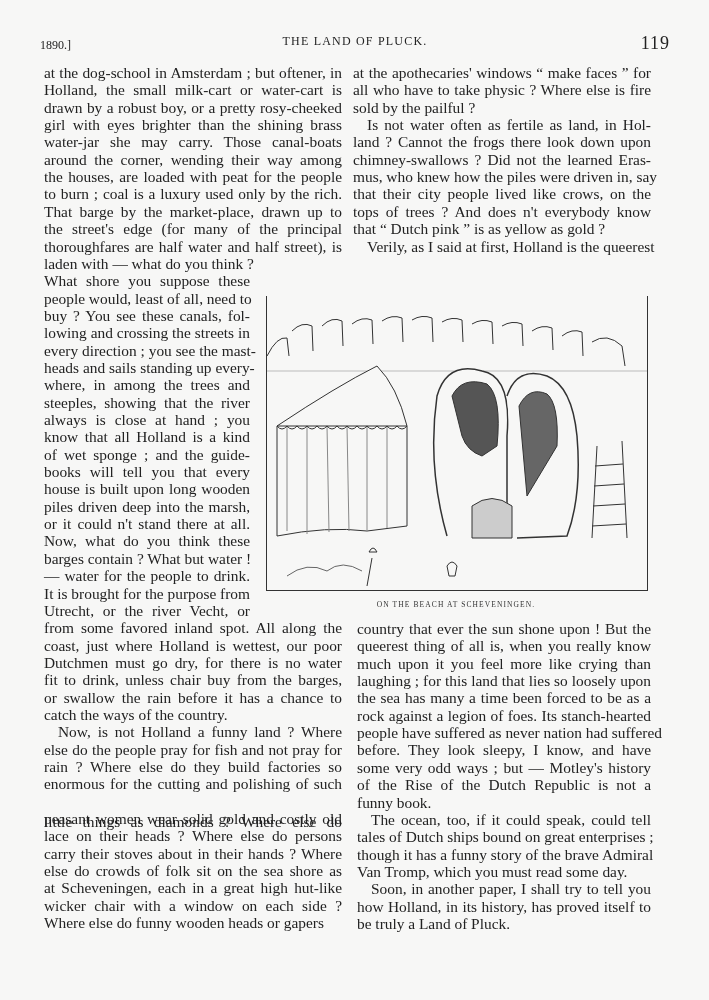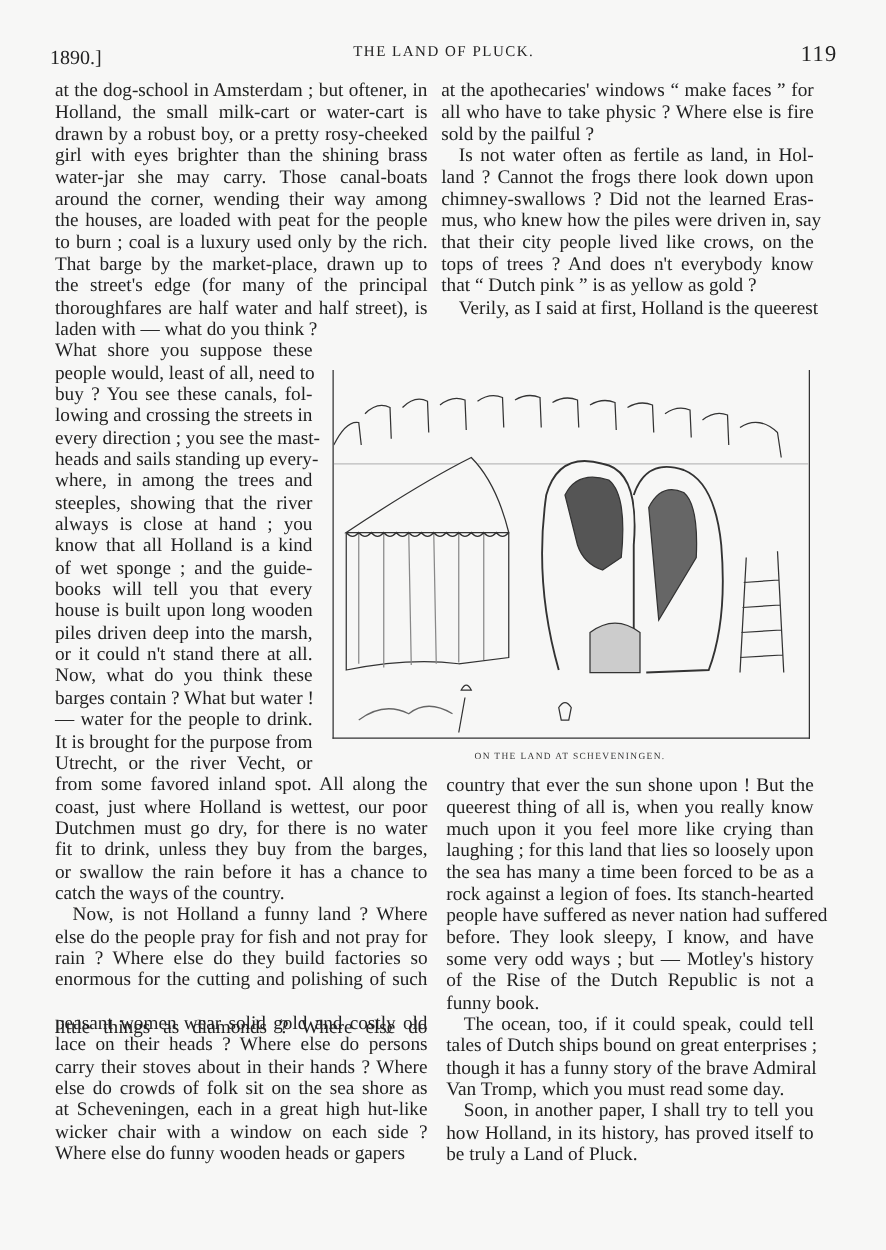--- a/index.html
+++ b/index.html
@@ -2,21 +2,21 @@
 <html><head>
 <meta charset="utf-8">
 <style>
   html, body { margin: 0; padding: 0; }
   body {
     width: 709px; height: 1000px; position: relative; overflow: hidden;
     background: #f7f7f6; color: #222;
     font-family: "Liberation Serif", "DejaVu Serif", serif;
   }
   .running-head { position: absolute; top: 34px; left: 40px; width: 630px; height: 20px; }
-  .rh-left { position: absolute; left: 0; top: 4px; font-size: 16px; font-family: Liberation Serif, serif; }
+  .rh-left { position: absolute; left: 0; top: 4px; font-size: 12px; font-family: Liberation Serif, serif; }
   .rh-center { position: absolute; left: 0; right: 0; text-align: center; font-size: 12px; letter-spacing: 1.2px; top: 0; }
   .rh-right { position: absolute; right: 0; top: -1px; font-size: 18px; letter-spacing: 1px; }
   .line {
     position: absolute; font-size: 15.4px; line-height: 17px; height: 17px;
     white-space: nowrap; text-align: justify; text-align-last: justify;
   }
   .line.last { text-align-last: left; }
   .figure {
     position: absolute; left: 266px; top: 296px; width: 380px; height: 294px;
     border-bottom: 1.5px solid #333; border-right: 1.5px solid #333; border-left: 1.5px solid #333;
@@ -66,21 +66,21 @@
     <div class="line" style="left: 44px; width: 206px; top: 497.75px;">piles driven deep into the marsh,</div>
     <div class="line" style="left: 44px; width: 206px; top: 515.1px;">or it could n't stand there at all.</div>
     <div class="line" style="left: 44px; width: 206px; top: 532.45px;">Now, what do you think these</div>
     <div class="line" style="left: 44px; width: 206px; top: 549.8px;">barges contain ? What but water !</div>
     <div class="line" style="left: 44px; width: 206px; top: 567.15px;">— water for the people to drink.</div>
     <div class="line" style="left: 44px; width: 206px; top: 584.5px;">It is brought for the purpose from</div>
     <div class="line" style="left: 44px; width: 206px; top: 601.85px;">Utrecht, or the river Vecht, or</div>
     <div class="line" style="left: 44px; width: 298px; top: 619.2px;">from some favored inland spot. All along the</div>
     <div class="line" style="left: 44px; width: 298px; top: 636.55px;">coast, just where Holland is wettest, our poor</div>
     <div class="line" style="left: 44px; width: 298px; top: 653.9px;">Dutchmen must go dry, for there is no water</div>
-    <div class="line" style="left: 44px; width: 298px; top: 671.25px;">fit to drink, unless they buy from the barges,</div>
+    <div class="line" style="left: 44px; width: 298px; top: 671.25px;">fit to drink, unless chair buy from the barges,</div>
     <div class="line" style="left: 44px; width: 298px; top: 688.6px;">or swallow the rain before it has a chance to</div>
     <div class="line last" style="left: 44px; width: 298px; top: 705.95px;">catch the ways of the country.</div>
     <div class="line" style="left: 58px; width: 284px; top: 723.3px;">Now, is not Holland a funny land ? Where</div>
     <div class="line" style="left: 44px; width: 298px; top: 740.65px;">else do the people pray for fish and not pray for</div>
     <div class="line" style="left: 44px; width: 298px; top: 758px;">rain ? Where else do they build factories so</div>
     <div class="line" style="left: 44px; width: 298px; top: 775.35px;">enormous for the cutting and polishing of such</div>
     <div class="line" style="left: 44px; width: 298px; top: 792.7px; margin-top: 20px;">little things as diamonds ? Where else do</div>
     <div class="line" style="left: 44px; width: 298px; top: 810.05px;">peasant women wear solid gold and costly old</div>
     <div class="line" style="left: 44px; width: 298px; top: 827.4px;">lace on their heads ? Where else do persons</div>
     <div class="line" style="left: 44px; width: 298px; top: 844.75px;">carry their stoves about in their hands ? Where</div>
@@ -140,13 +140,13 @@
       <path d="M205 230 Q225 215 245 230 L245 262 L205 262 Z" fill="#ccc"></path>
 
       <path d="M330 170 L325 262 M355 165 L360 262 M328 190 L356 188 M327 210 L357 208 M326 230 L358 228 M325 250 L359 248"></path>
 
       <path d="M105 282 L100 310 M102 276 q4 -8 8 0 z"></path>
       <path d="M20 300 q20 -15 40 -5 q15 -12 35 0" stroke="#666"></path>
       <path d="M180 290 q5 -8 10 0 l-2 10 l-6 0 z"></path>
     </g>
   </svg>
 </div>
-<div class="caption">ON THE LAND AT SCHEVENINGEN.</div>
+<div class="caption">ON THE BEACH AT SCHEVENINGEN.</div>
 
 </body></html>

